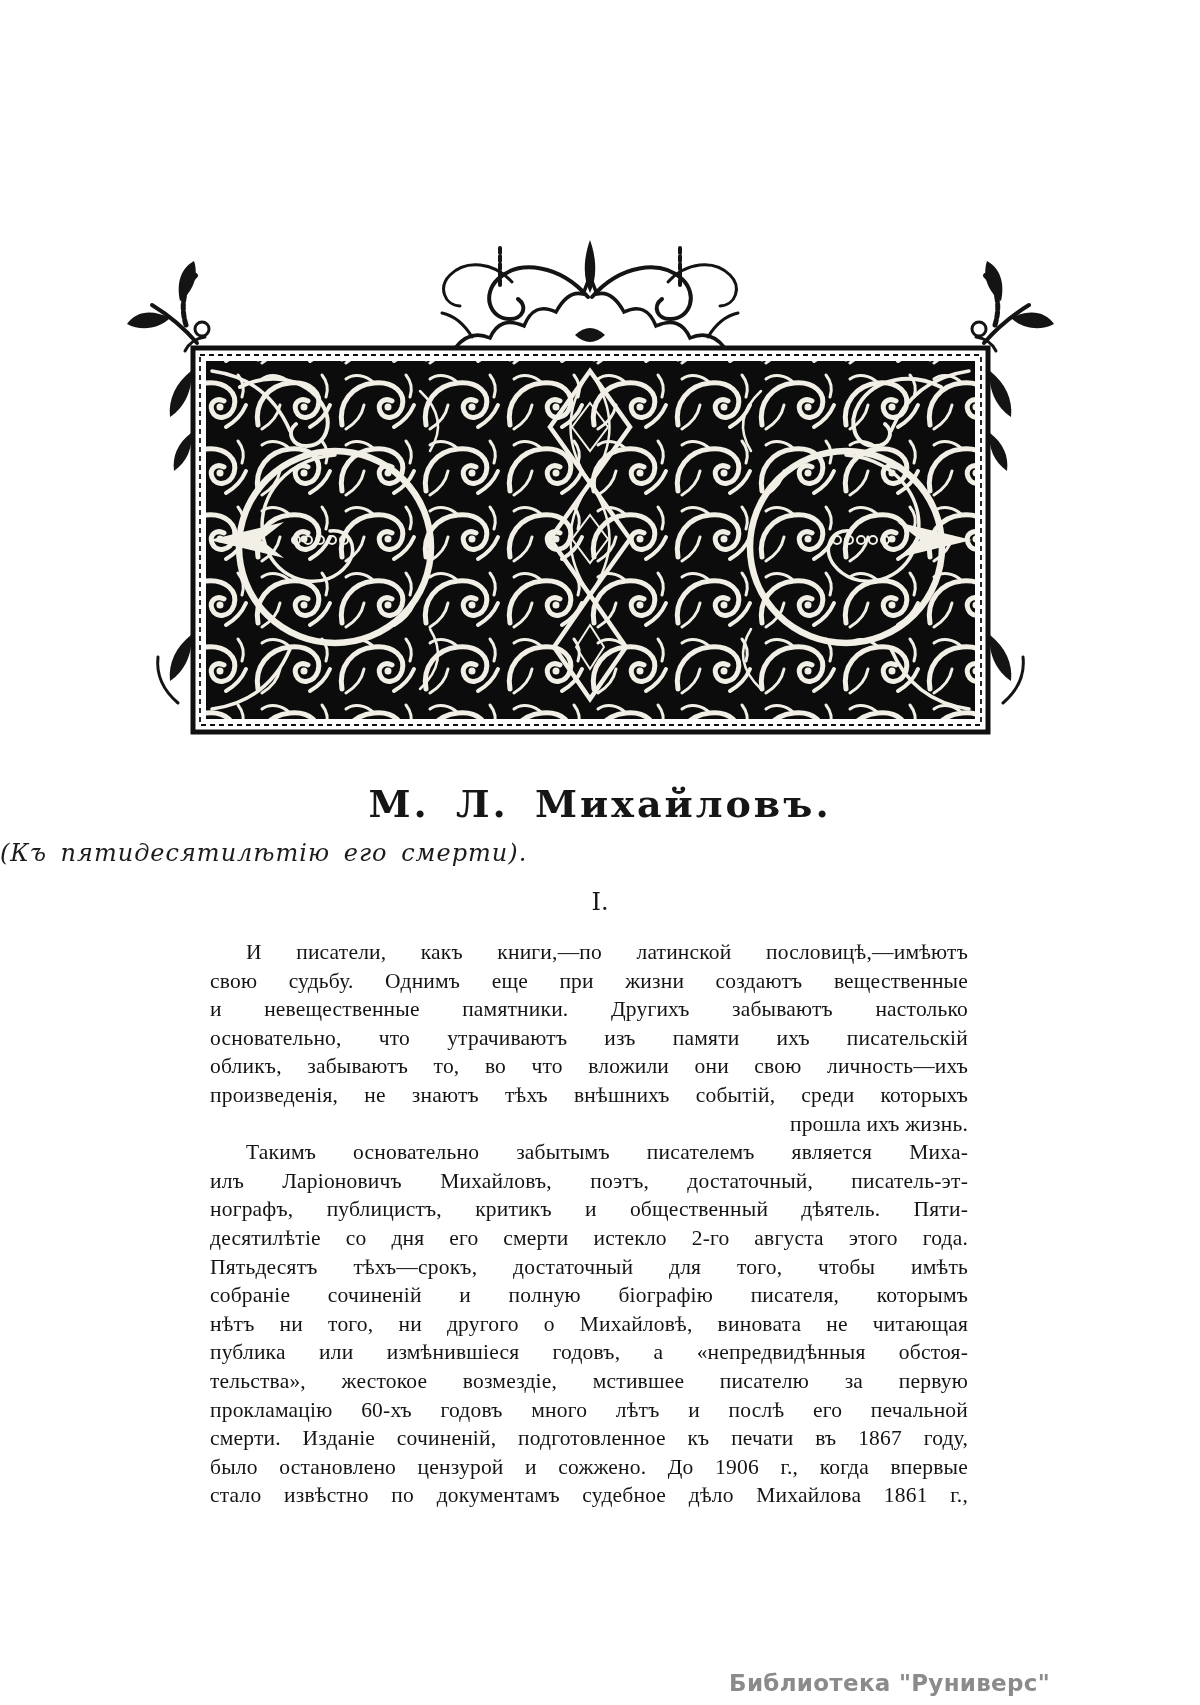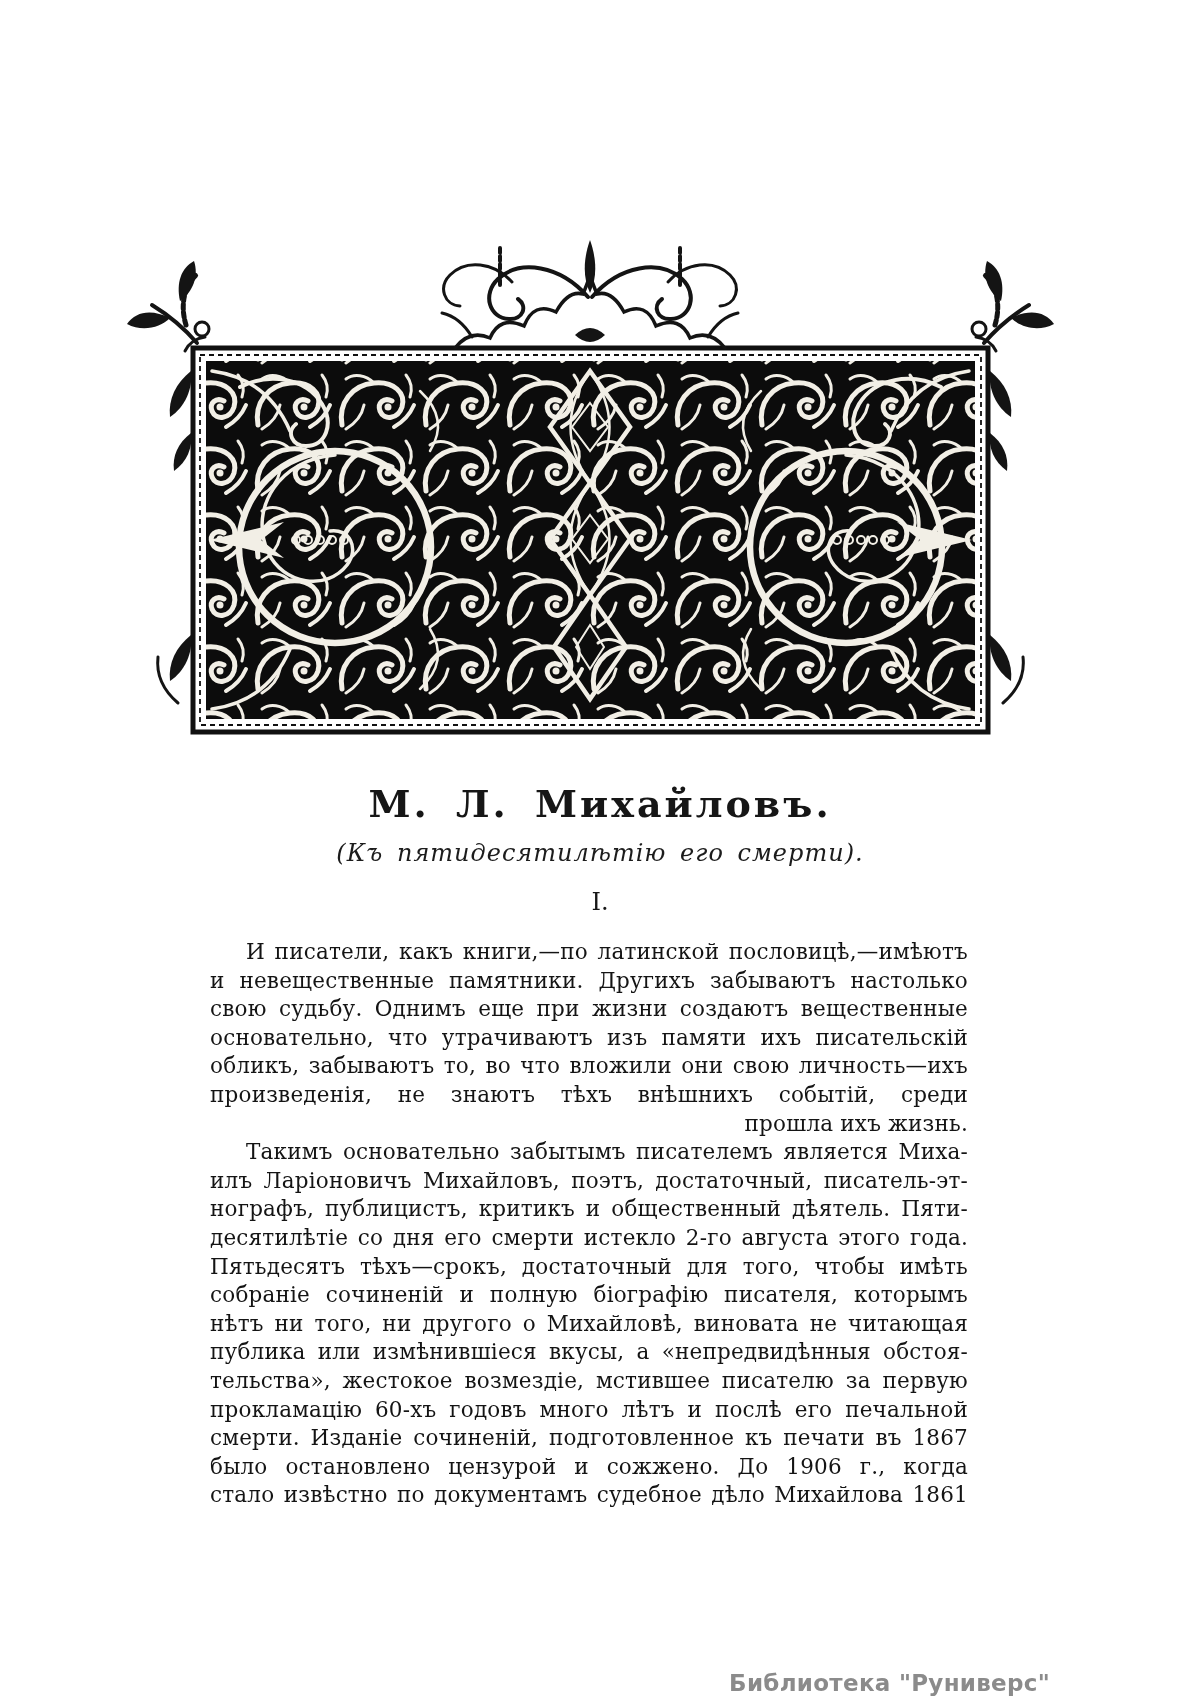--- a/index.html
+++ b/index.html
@@ -8,31 +8,31 @@
   .page { position:absolute; left:0; top:0; width:1200px; height:1705px;
           background:#ffffff; overflow:hidden;margin-top:35px; }
 
   
   .headpiece { position:absolute; left:120px; top:190px; width:950px; height:560px; }
 
   
   .title { position:absolute; left:0; top:746px; width:1200px; text-align:center;
            font-size:38px; font-weight:700; color:#161616;
            letter-spacing:3px; word-spacing:10px; }
-  .subtitle { position:absolute; left:0; top:804px; width:1200px; text-align:center;
+  .subtitle { position:absolute; left:0; top:804px; width:1200px; 
               font-size:24px; font-style:italic; color:#1c1c1c;
               letter-spacing:1px; word-spacing:5px; }
   .section-num { position:absolute; left:0; top:853px; width:1200px; text-align:center;
                  font-size:24px; color:#161616; }
 
   
   .body-text { position:absolute; left:210px; top:903px; width:758px;
                font-size:21.5px; color:#141414; letter-spacing:0.2px; }
   .paragraph { margin:0; }
-  .line { text-align:justify; height:28.6px; line-height:28.6px; overflow:hidden; }
+  .line { text-align:justify; height:28.6px; line-height:28.6px; overflow:hidden;font-family:Liberation Serif, serif; }
   .line::after { content:""; display:inline-block; width:100%; height:0; }
   .line.indent { text-indent:36px; }
   .line.short { text-align:right; }
   .line.short::after { width:0; }
 
   
   .watermark { position:absolute; top:1635px; right:150px;
                font-family:"DejaVu Sans", sans-serif; font-size:23px;
                font-weight:600; color:#8b8b8b; letter-spacing:0.3px; }
 </style>
@@ -117,36 +117,36 @@
     <use href="#sprigL" transform="translate(1181 0) scale(-1 1)"></use>
   </svg>
 
   <div class="title">М. Л. Михайловъ.</div>
   <div class="subtitle">(Къ пятидесятилѣтію его смерти).</div>
   <div class="section-num">I.</div>
 
   <div class="body-text">
       <div class="paragraph">
         <div class="line indent">И писатели, какъ книги,—по латинской пословицѣ,—имѣютъ</div>
+        <div class="line">свою судьбу. Однимъ еще при жизни создаютъ вещественные</div>
         <div class="line">и невещественные памятники. Другихъ забываютъ настолько</div>
-        <div class="line">свою судьбу. Однимъ еще при жизни создаютъ вещественные</div>
         <div class="line">основательно, что утрачиваютъ изъ памяти ихъ писательскій</div>
         <div class="line">обликъ, забываютъ то, во что вложили они свою личность—ихъ</div>
         <div class="line">произведенія, не знаютъ тѣхъ внѣшнихъ событій, среди которыхъ</div>
         <div class="line short">прошла ихъ жизнь.</div>
       </div>
       <div class="paragraph">
         <div class="line indent">Такимъ основательно забытымъ писателемъ является Миха-</div>
         <div class="line">илъ Ларіоновичъ Михайловъ, поэтъ, достаточный, писатель-эт-</div>
         <div class="line">нографъ, публицистъ, критикъ и общественный дѣятель. Пяти-</div>
         <div class="line">десятилѣтіе со дня его смерти истекло 2-го августа этого года.</div>
         <div class="line">Пятьдесятъ тѣхъ—срокъ, достаточный для того, чтобы имѣть</div>
         <div class="line">собраніе сочиненій и полную біографію писателя, которымъ</div>
         <div class="line">нѣтъ ни того, ни другого о Михайловѣ, виновата не читающая</div>
-        <div class="line">публика или измѣнившіеся вкусы, а «непредвидѣнныя обстоя-</div>
+        <div class="line">публика или измѣнившіеся годовъ, а «непредвидѣнныя обстоя-</div>
         <div class="line">тельства», жестокое возмездіе, мстившее писателю за первую</div>
         <div class="line">прокламацію 60-хъ годовъ много лѣтъ и послѣ его печальной</div>
         <div class="line">смерти. Изданіе сочиненій, подготовленное къ печати въ 1867 году,</div>
         <div class="line">было остановлено цензурой и сожжено. До 1906 г., когда впервые</div>
         <div class="line">стало извѣстно по документамъ судебное дѣло Михайлова 1861 г.,</div>
       </div>
     </div>
 
   <div class="watermark">Библиотека "Руниверс"</div>
 

